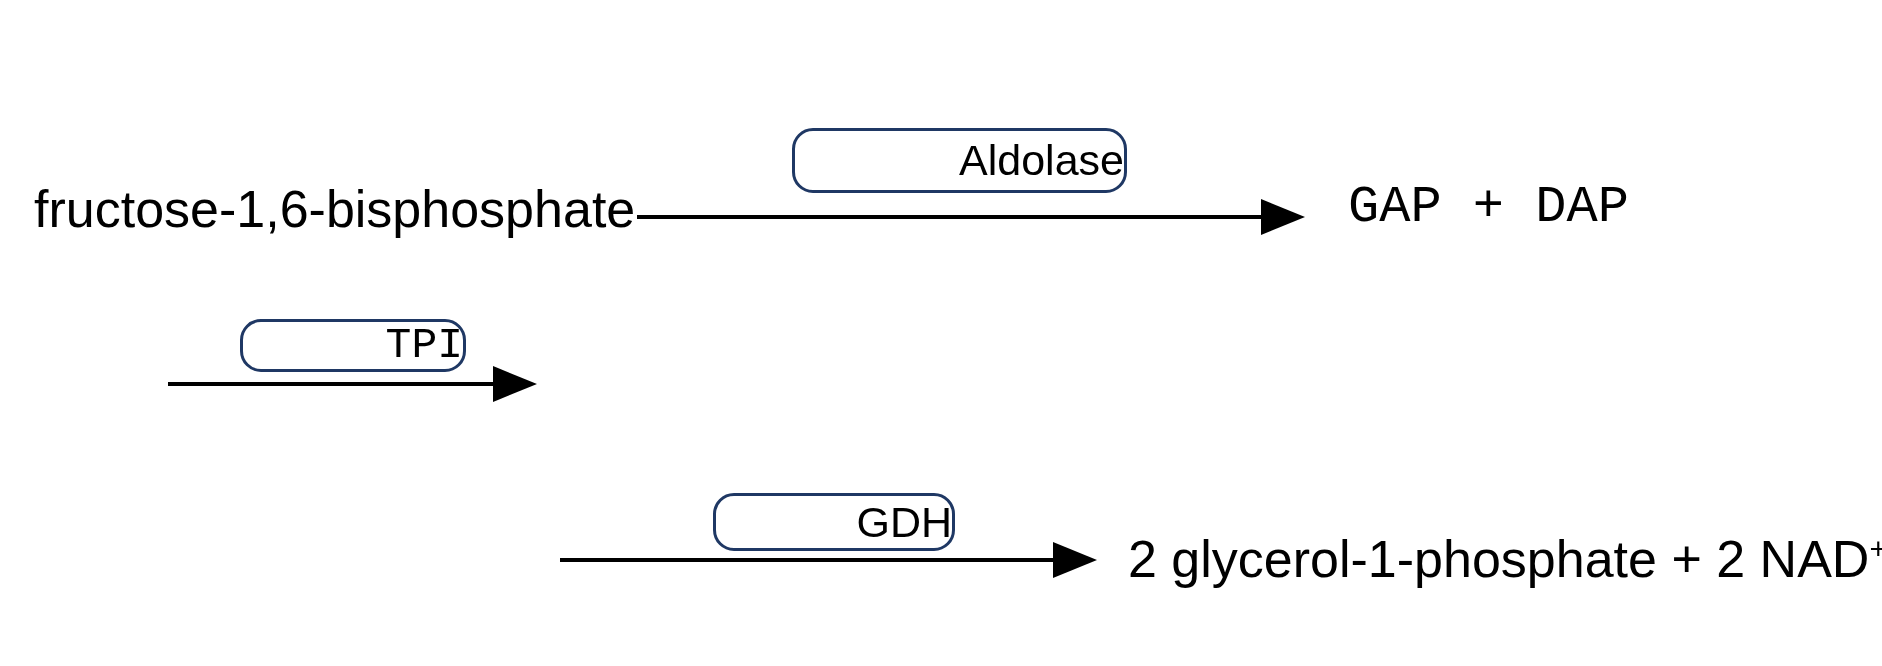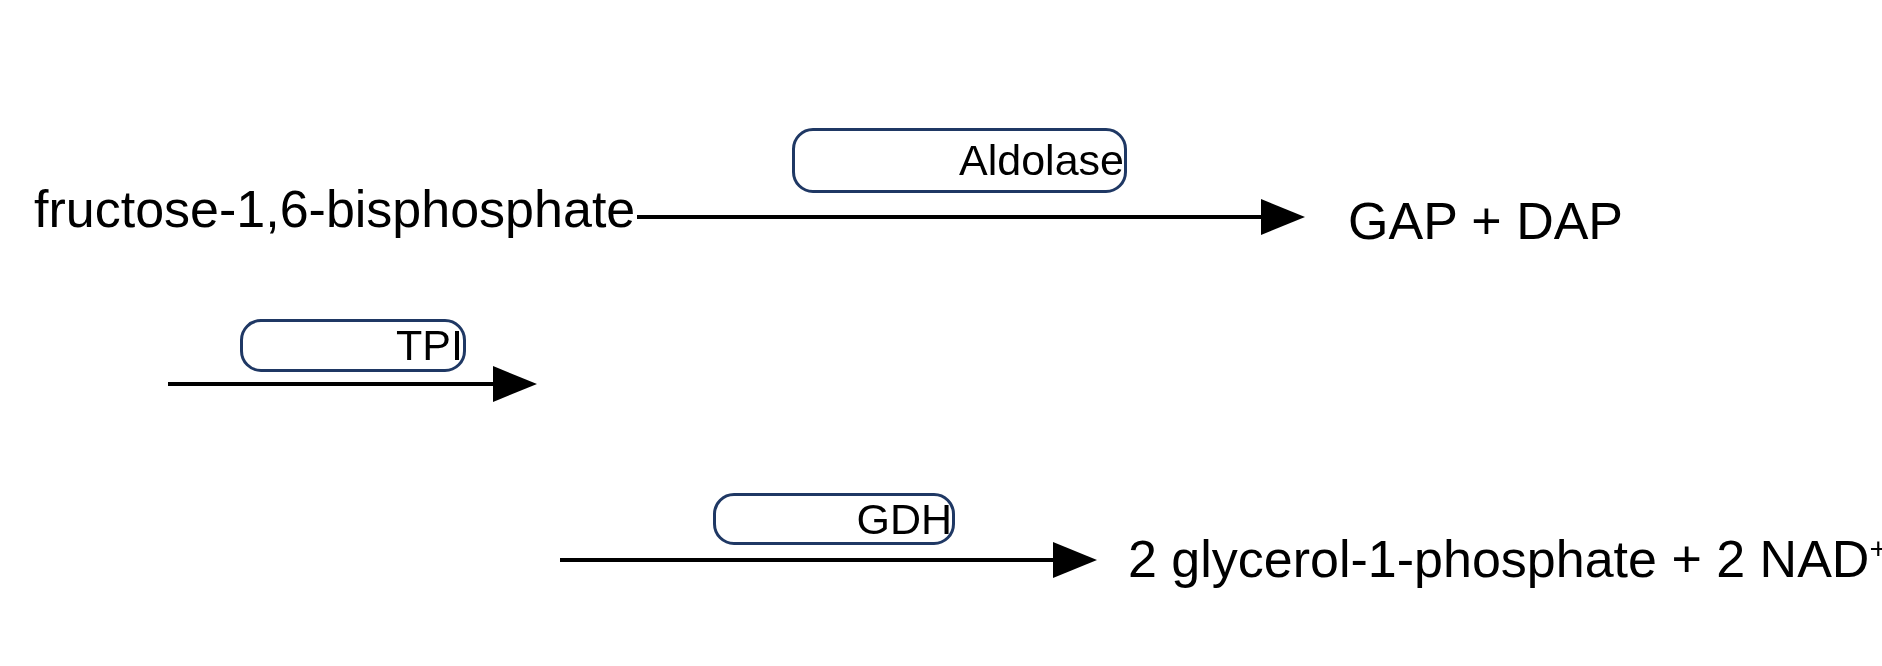--- a/index.html
+++ b/index.html
@@ -58,30 +58,30 @@
   }
   .enzyme-label{
     font-size:43px;
     color:var(--fg);
     white-space:nowrap;
   }
   
   .r1-sub   {left:34px;  top:179px;}
   .r1-arrow {left:637px; top:215px; width:624px;}
   .r1-box   {left:792px; top:128px; width:335px; height:65px;}
-  .r1-prod  {left:1348px;top:191px;}
+  .r1-prod  {left:1348px;top:178px;font-family:Liberation Mono, monospace;}
   
   .r2-sub   {left:45px;  top:352px;}
   .r2-arrow {left:168px; top:382px; width:325px;}
-  .r2-box   {left:240px; top:319px; width:226px; height:53px;}
+  .r2-box   {left:240px; top:319px; width:226px; height:53px;font-family:Liberation Mono, monospace;}
   .r2-prod  {left:564px; top:352px;}
   
   .r3-sub   {left:36px;  top:529px;}
   .r3-arrow {left:560px; top:558px; width:493px;}
-  .r3-box   {left:713px; top:493px; width:242px; height:52px;}
+  .r3-box   {left:713px; top:493px; width:242px; height:58px;}
   .r3-prod  {left:1128px;top:529px;}
 </style>
 </head>
 <body>
 
 <div class="diagram">
 
   <div class="row">
     <span class="chem r1-sub">fructose-1,6-bisphosphate</span>
     <div class="arrow r1-arrow">

